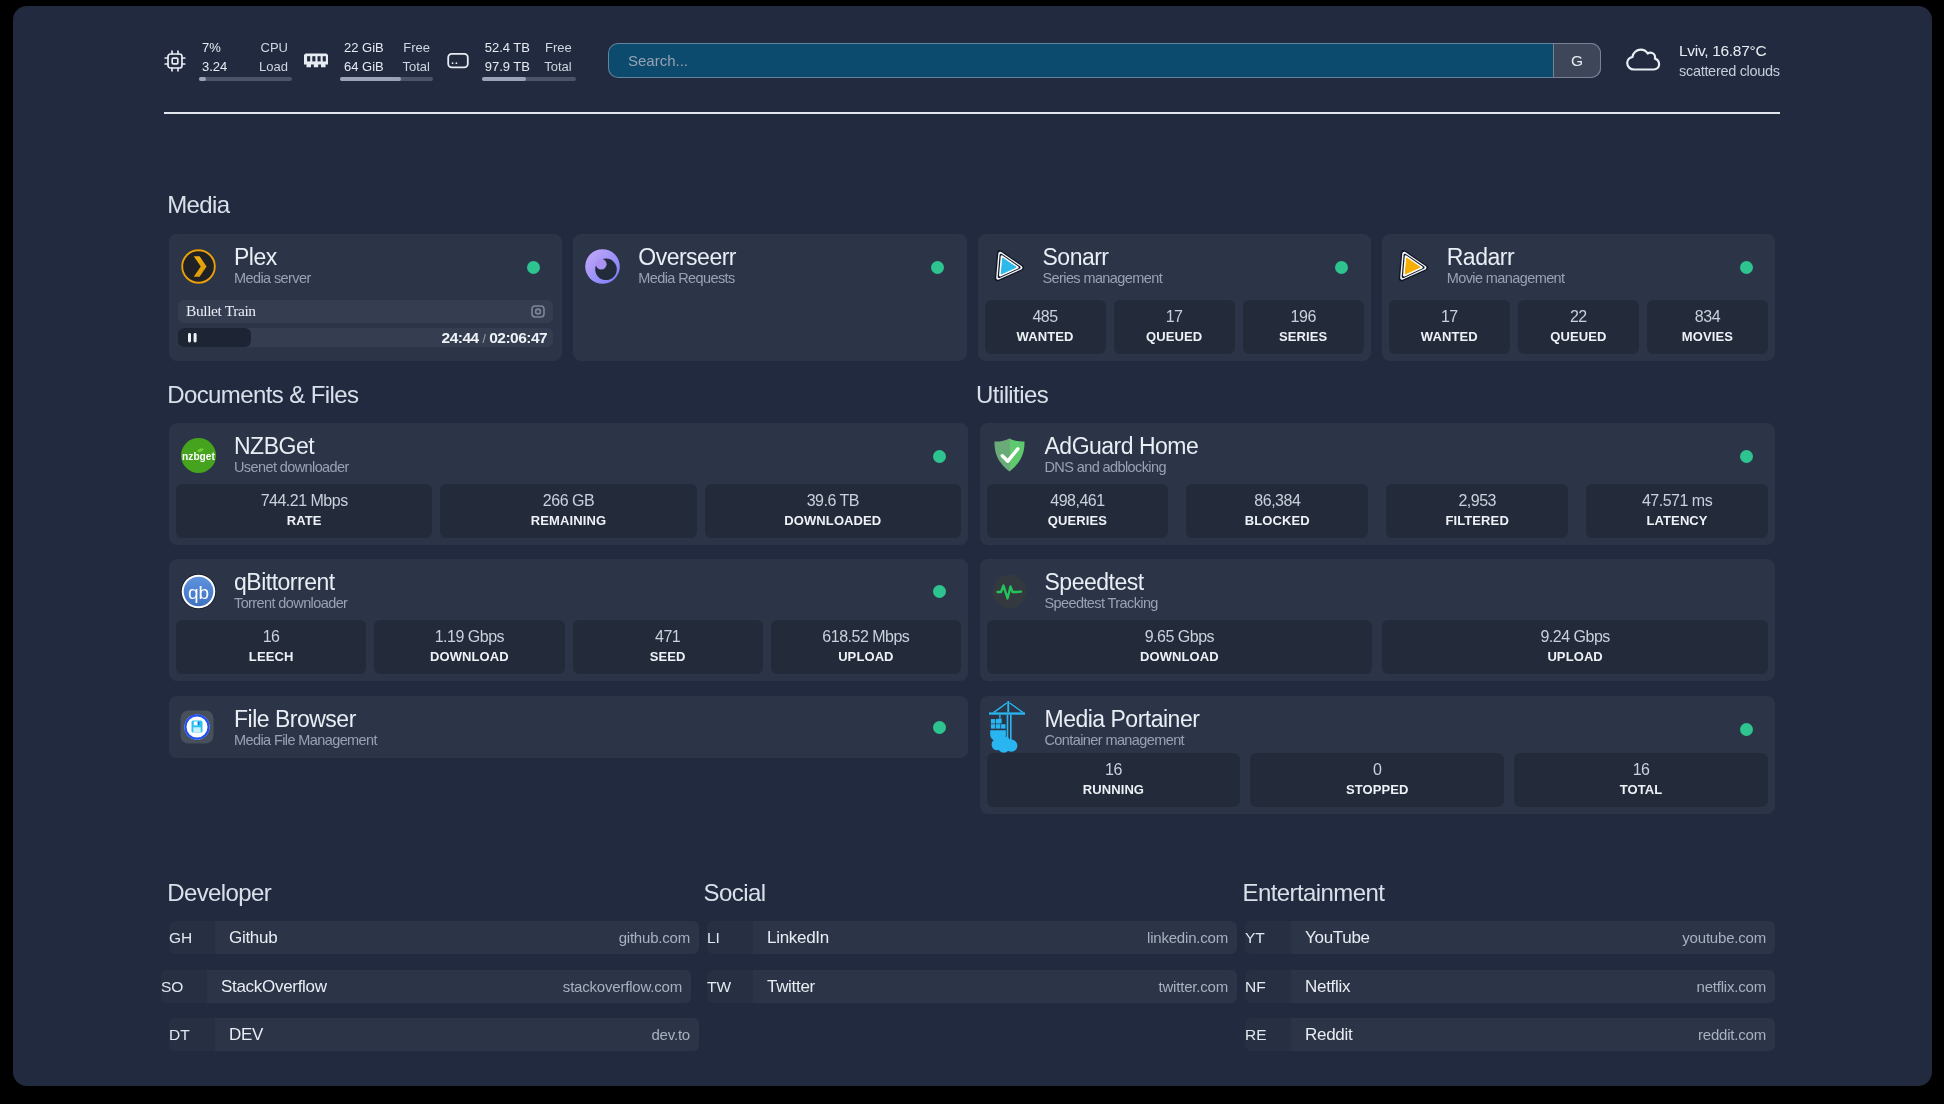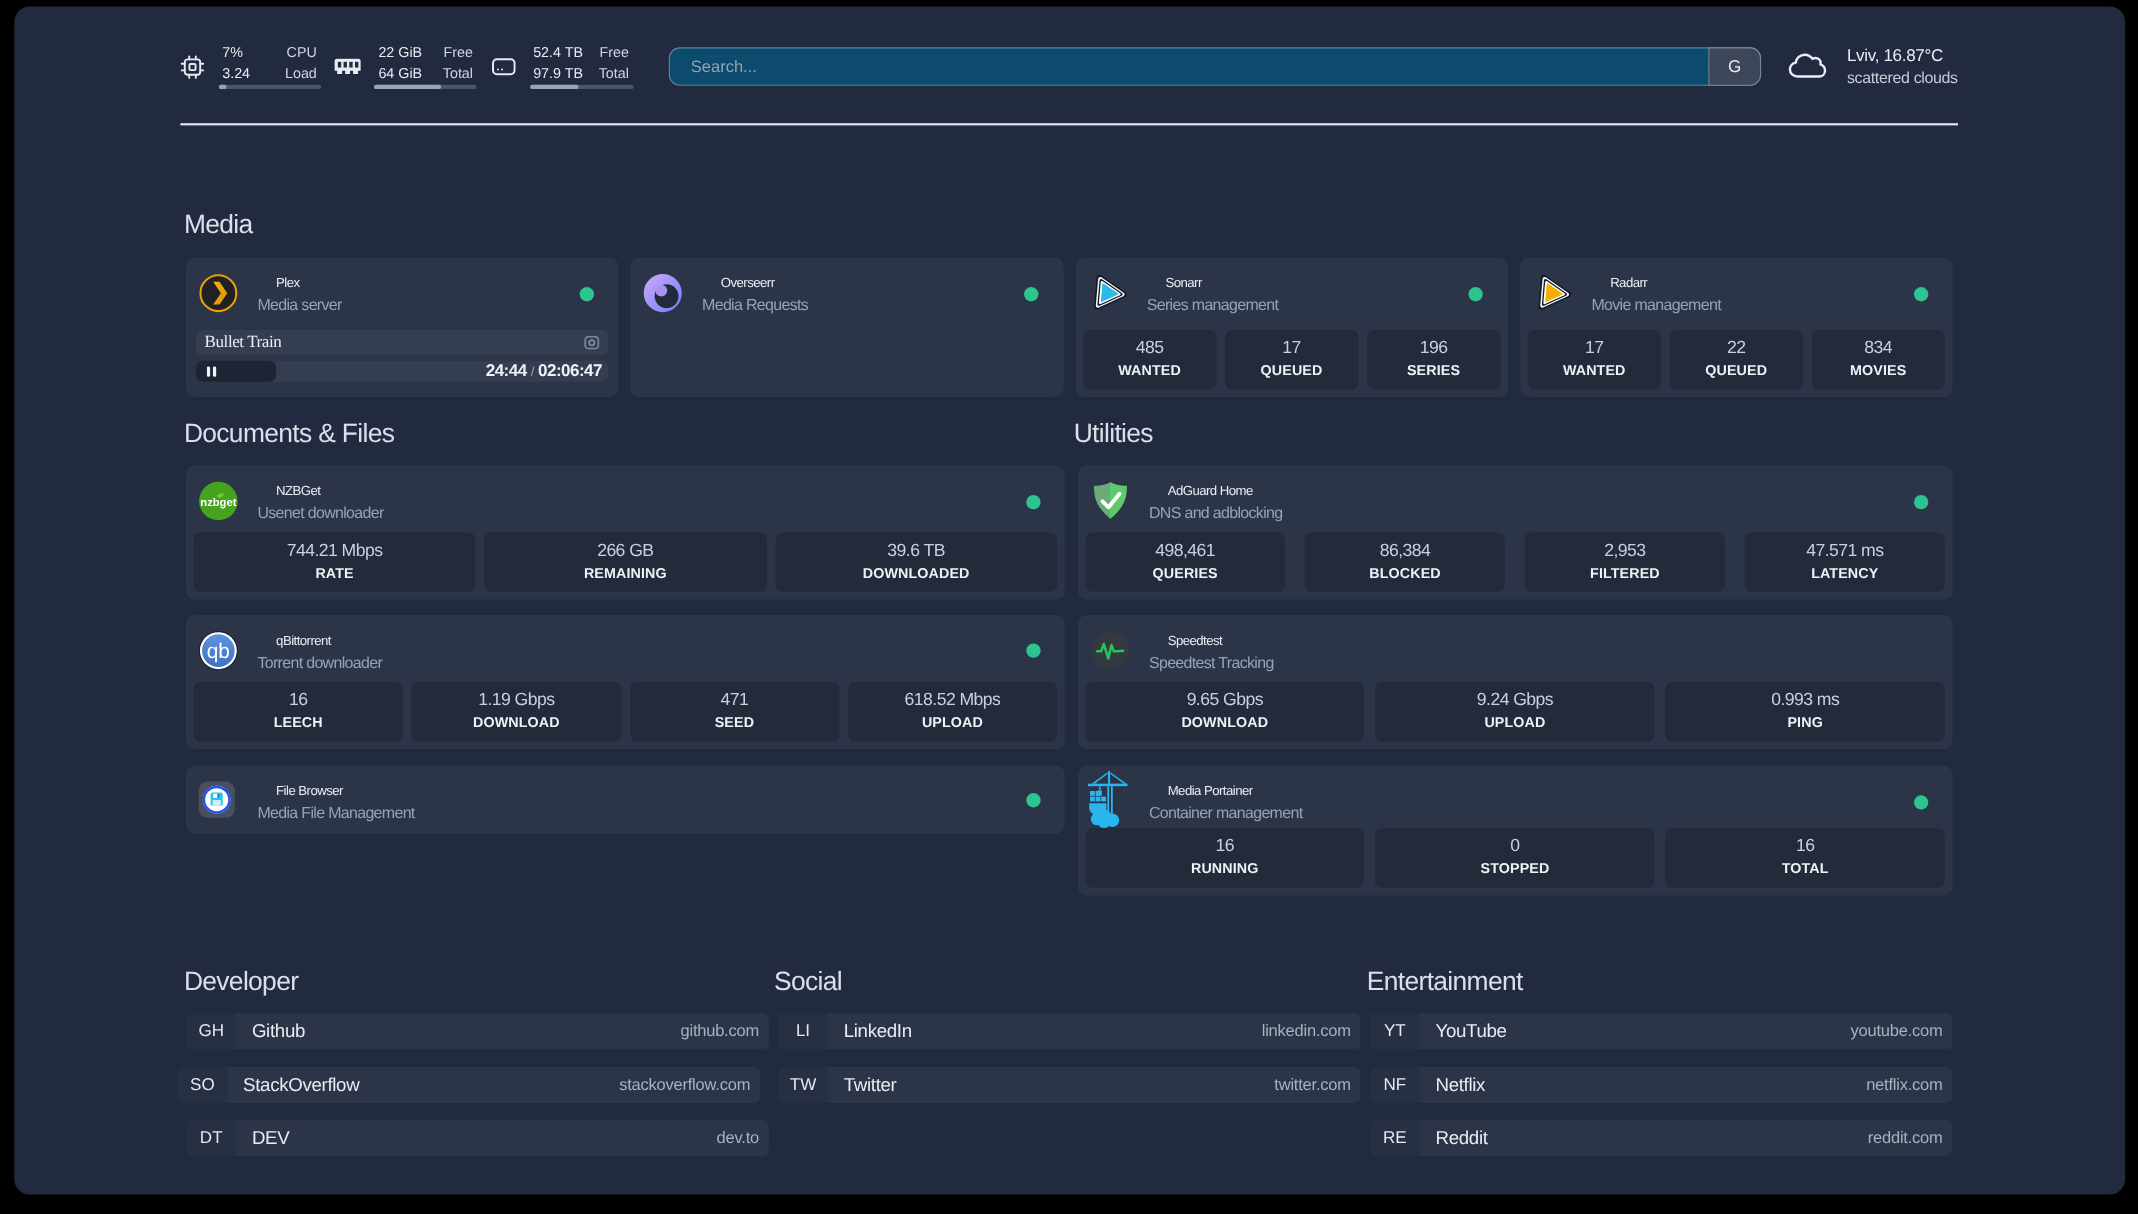--- a/index.html
+++ b/index.html
@@ -24,38 +24,38 @@
   color:#e8ecf2; font-size:15.5px; text-align:center; line-height:33px; }
 .weather-t1 { position:absolute; left:1666px; top:36px; font-size:15.5px; letter-spacing:-0.3px; color:#e9edf4; }
 .weather-t2 { position:absolute; left:1666px; top:57px; font-size:14.5px; letter-spacing:-0.3px; color:#c6cdd8; }
 .divider { position:absolute; left:151px; top:106px; width:1616px; height:2px; background:#e2e7ef; }
 
 .h1 { position:absolute; font-size:24px; line-height:30px; letter-spacing:-0.6px; color:#d9e0ea; font-weight:500; }
 
 .card { position:absolute; background:#2c3548; border-radius:8px; }
 .icon { position:absolute; left:11px; top:14px; width:37px; height:37px; }
 .hd { position:absolute; left:65px; top:12px; }
-.hd .t { font-size:12px; line-height:23px; letter-spacing:-0.5px; color:#e9edf4; font-weight:500;margin-left:17px; }
+.hd .t { font-size:23px; line-height:23px; letter-spacing:-0.5px; color:#e9edf4; font-weight:500; }
 .hd .s { font-size:14.5px; line-height:19px; letter-spacing:-0.6px; color:#98a2b3; }
 .dot { position:absolute; width:13px; height:13px; border-radius:50%; background:#2ec48f;
   right:22.5px; top:26.5px; }
 .stats { position:absolute; left:7px; right:7px; bottom:7px; height:54px; display:flex; gap:8px; }
 .st { flex:1; background:#232a3a; border-radius:6px; text-align:center; }
 .st .n { margin-top:7px; font-size:16px; line-height:20px; letter-spacing:-0.5px; color:#c9d1dd; }
 .st .l { font-size:13px; line-height:20px; font-weight:700; color:#eef2f7; letter-spacing:0.1px; }
 
 .np { position:absolute; left:9px; right:9px; top:66px; height:22.5px; background:#353e50; border-radius:6px; }
 .np .nt { position:absolute; left:8px; top:0; font-size:15.5px; line-height:22.5px; letter-spacing:-0.4px; color:#e9edf4;font-family:Liberation Serif, serif; }
 .prow { position:absolute; left:9px; right:9px; top:94px; height:19px; background:#353e50; border-radius:6px; }
 .pfill { position:absolute; left:0; top:0; width:73px; height:19px; background:#1d2433; border-radius:6px; }
 .ptime { position:absolute; right:6px; top:0; font-size:15.5px; line-height:19px; letter-spacing:-0.5px; font-weight:700; color:#eef2f7; }
 .ptime .sep { font-weight:400; color:#9aa4b4; font-size:12px; }
 
 .bm { position:absolute; width:530px; height:33px; border-radius:6px; overflow:hidden; display:flex; }
-.bm .ab { width:46px; background:#263042; color:#e2e8f0; font-size:15.5px; line-height:33px; text-align:center; flex:none; }
+.bm .ab { width:46px; background:#263042; color:#e2e8f0; font-size:15.5px; line-height:33px; flex:none; }
 .bm .bd { flex:1; background:#2c3548; position:relative; }
 .bm .nm { position:absolute; left:14px; top:0; line-height:33px; font-size:17px; letter-spacing:-0.3px; color:#e9edf2; }
 .bm .ur { position:absolute; right:9px; top:0; line-height:33px; font-size:15px; letter-spacing:-0.2px; color:#a7b1c0; }
 </style>
 </head>
 <body>
 <div class="panel">
 
 <svg class="abs" style="left:151px;top:44px" width="22" height="22" viewBox="0 0 22 22" fill="none" stroke="#e7ebf2" stroke-width="1.7" stroke-linecap="round">
   <rect x="4" y="4" width="14" height="14" rx="2.5"></rect>
@@ -362,24 +362,20 @@
         <div class="s">Speedtest Tracking</div>
       </div>
   <div class="stats" style="gap:10px">
     <div class="st">
           <div class="n">9.65 Gbps</div>
           <div class="l">DOWNLOAD</div>
         </div>
     <div class="st">
           <div class="n">9.24 Gbps</div>
           <div class="l">UPLOAD</div>
-        </div>
-    <div class="st">
-          <div class="n">0.993 ms</div>
-          <div class="l">PING</div>
         </div>
   </div>
 </div>
 <div class="card" style="left:966.5px;top:690px;width:795.5px;height:118px">
   <svg class="abs" style="left:9px;top:5px" width="37" height="52" viewBox="0 0 37 52">
     <g fill="#29b6f0">
       <rect x="0" y="11.4" width="36" height="2.3"></rect>
       <path d="M18.3 0 L20.2 0 L20.2 11.4 L18.3 11.4 Z"></path>
       <path d="M18.5 2.2 L6 11.4 L3.4 11.4 L17.3 1.4 Z"></path>
       <path d="M20 2.2 L32.6 11.4 L35.2 11.4 L21 1.4 Z"></path>

